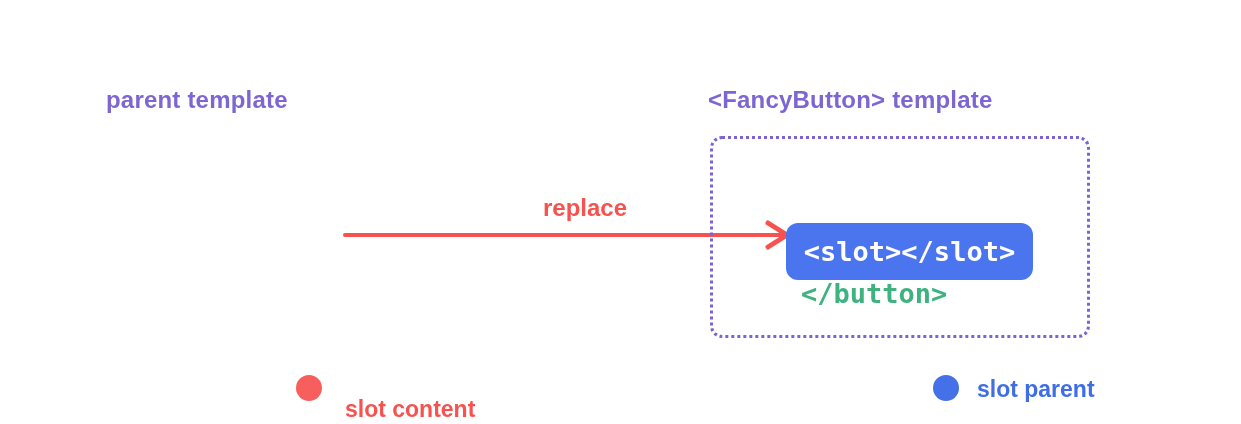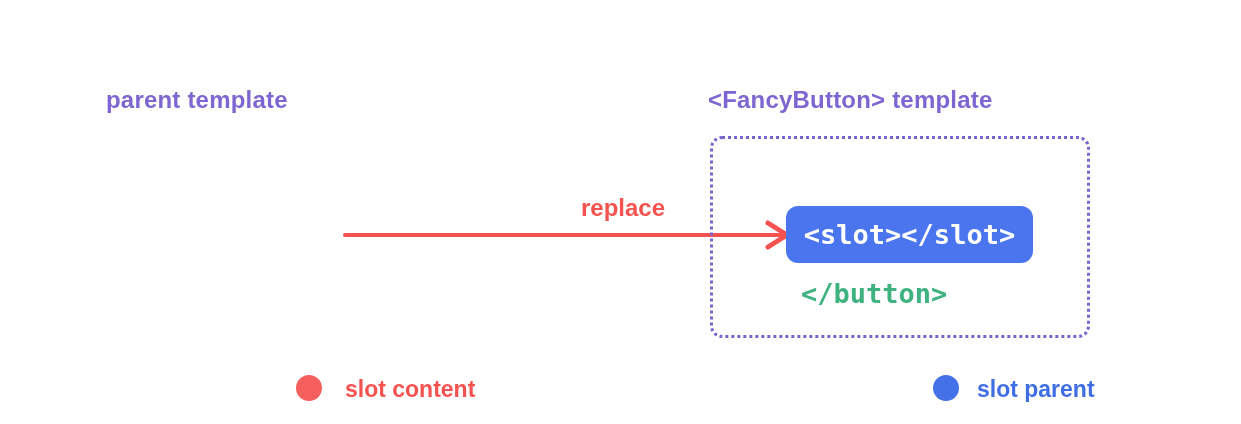--- a/index.html
+++ b/index.html
@@ -51,51 +51,51 @@
     align-items: center;
     justify-content: center;
     font-family: "DejaVu Sans Mono", monospace;
     font-weight: bold;
     font-size: 27px;
     color: #ffffff;
     border-radius: 12px;
     white-space: nowrap;
   }
   .chip-red  { left: 67px; top: 76px; width: 166px; height: 56px; background: #f65f5e; }
-  .chip-blue { left: 73px; top: 67px; width: 247px; height: 57px; background: #4a75ee; }
+  .chip-blue { left: 73px; top: 84px; width: 247px; height: 57px; background: #4a75ee; }
 
   .arrow-svg { position: absolute; left: 342px; top: 219px; }
 
   .replace-label {
     position: absolute;
     left: 505px;
     top: 194px;
     width: 160px;
-    text-align: right;
+    text-align: center;
     font-size: 24px;
     font-weight: bold;
     color: #f6524f;
   }
 
   .legend-dot {
     position: absolute;
     width: 26px;
     height: 26px;
     border-radius: 50%;
   }
   .dot-red  { left: 296px; top: 375px; background: #f65f5e; }
   .dot-blue { left: 933px; top: 375px; background: #4470e8; }
 
   .legend-label {
     position: absolute;
     font-size: 23px;
     font-weight: bold;
     white-space: nowrap;
   }
-  .label-content { left: 345px; top: 376px; color: #f6524f; }
+  .label-content { left: 345px; top: 396px; color: #f6524f; }
   .label-outlet  { left: 977px; top: 376px; color: #3f6ee4; }
 
   .watermark {
     position: absolute;
     right: 4px;
     top: 396px;
     font-size: 20px;
     color: #c2c5cc;
     white-space: nowrap;
   }

